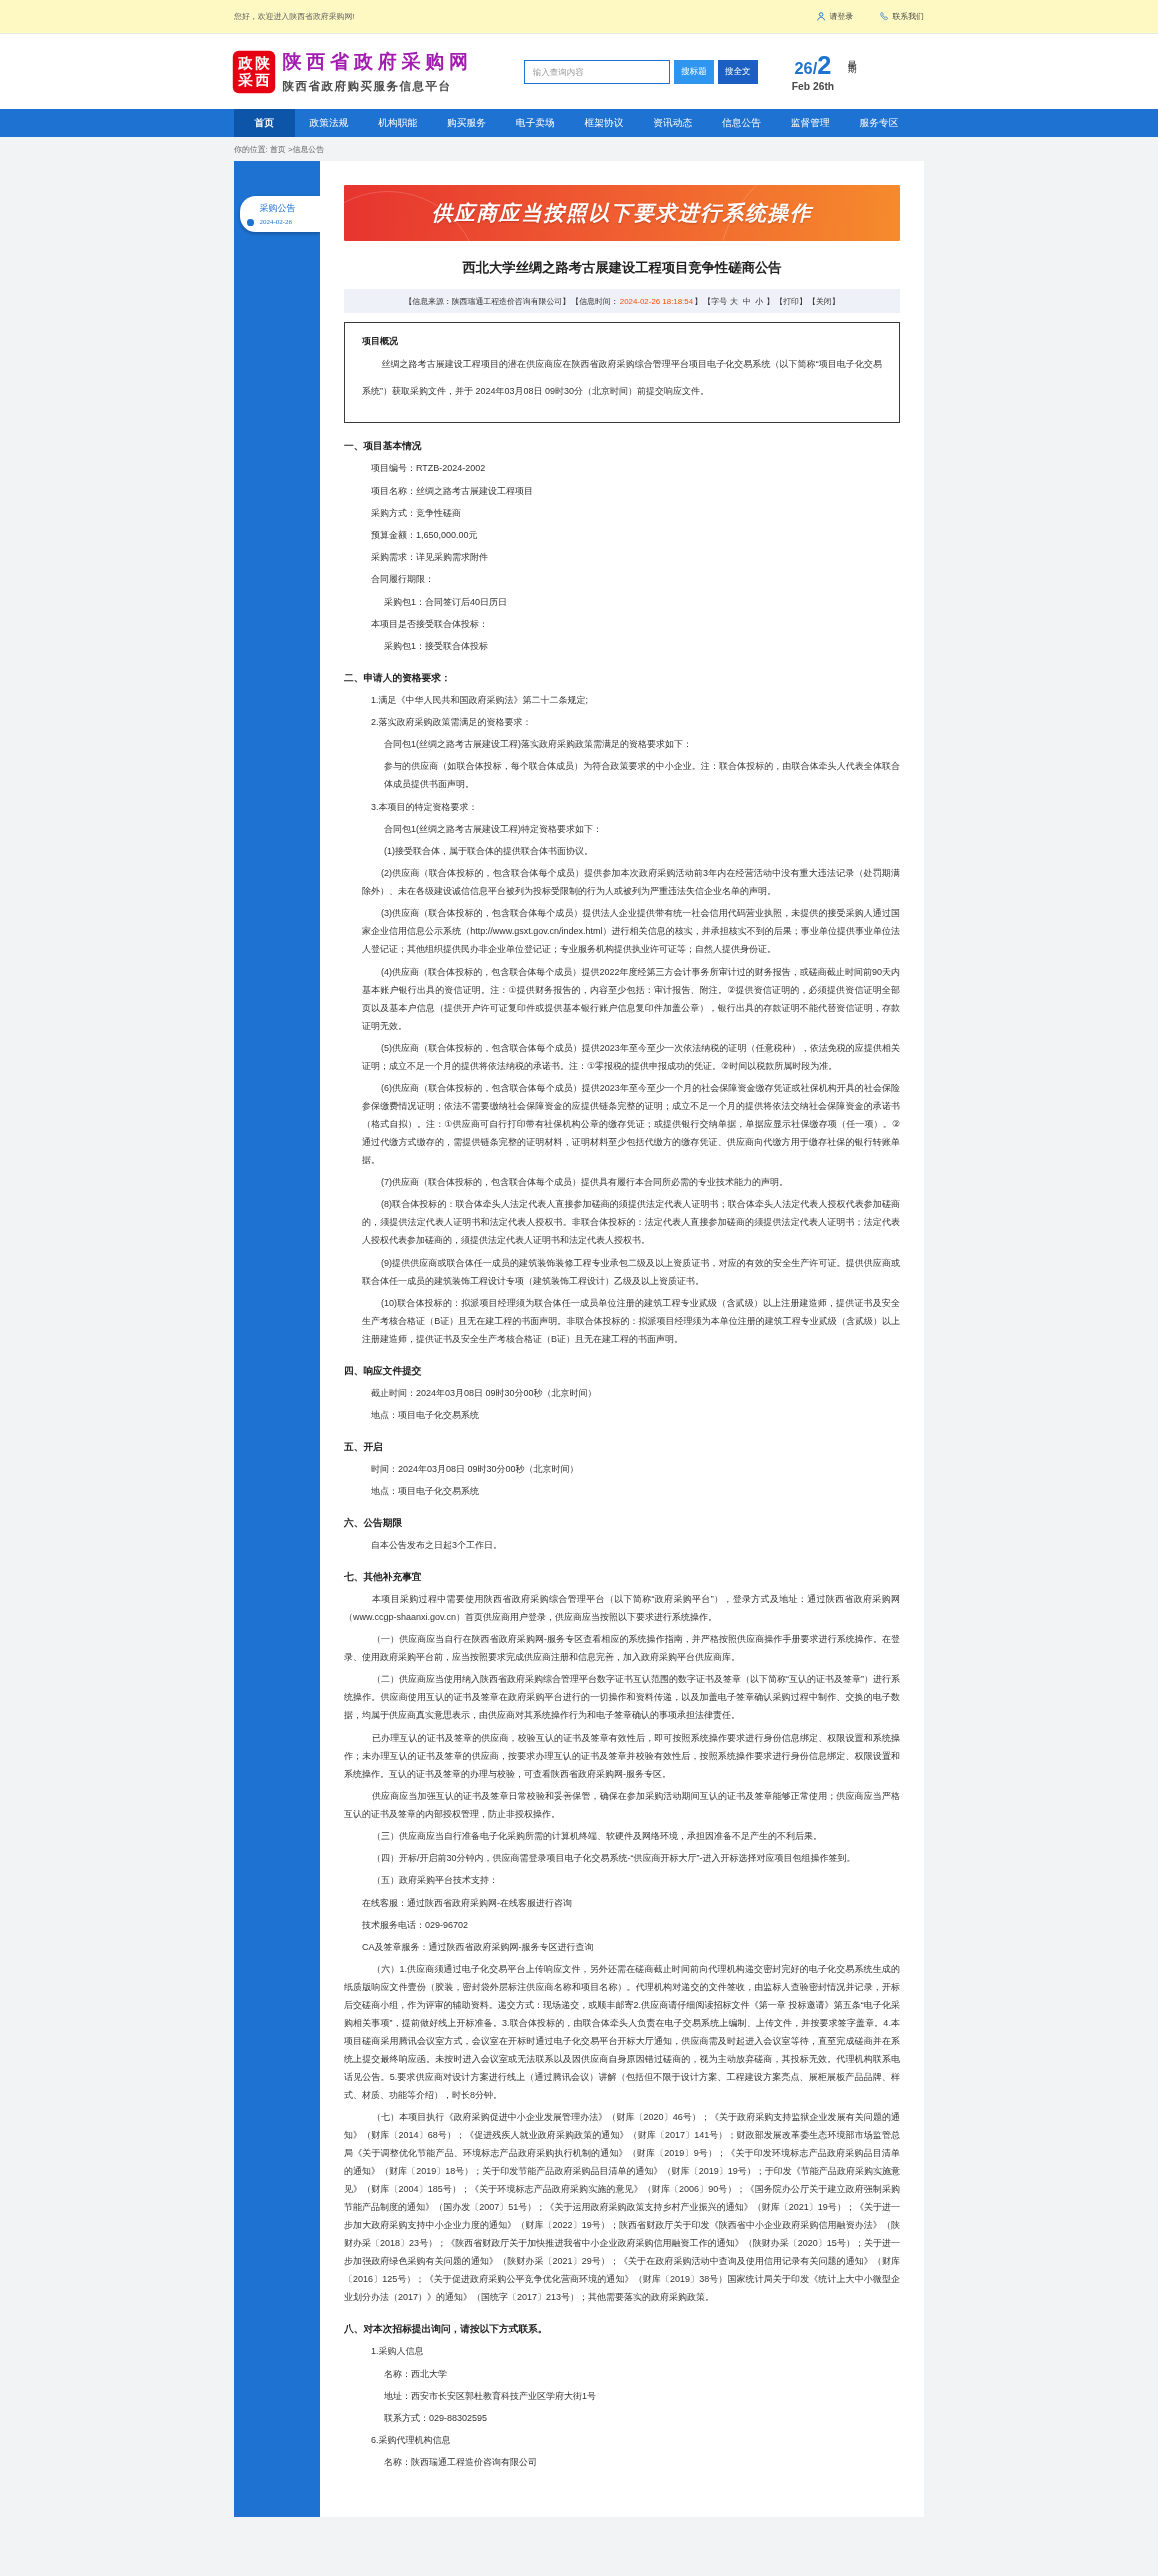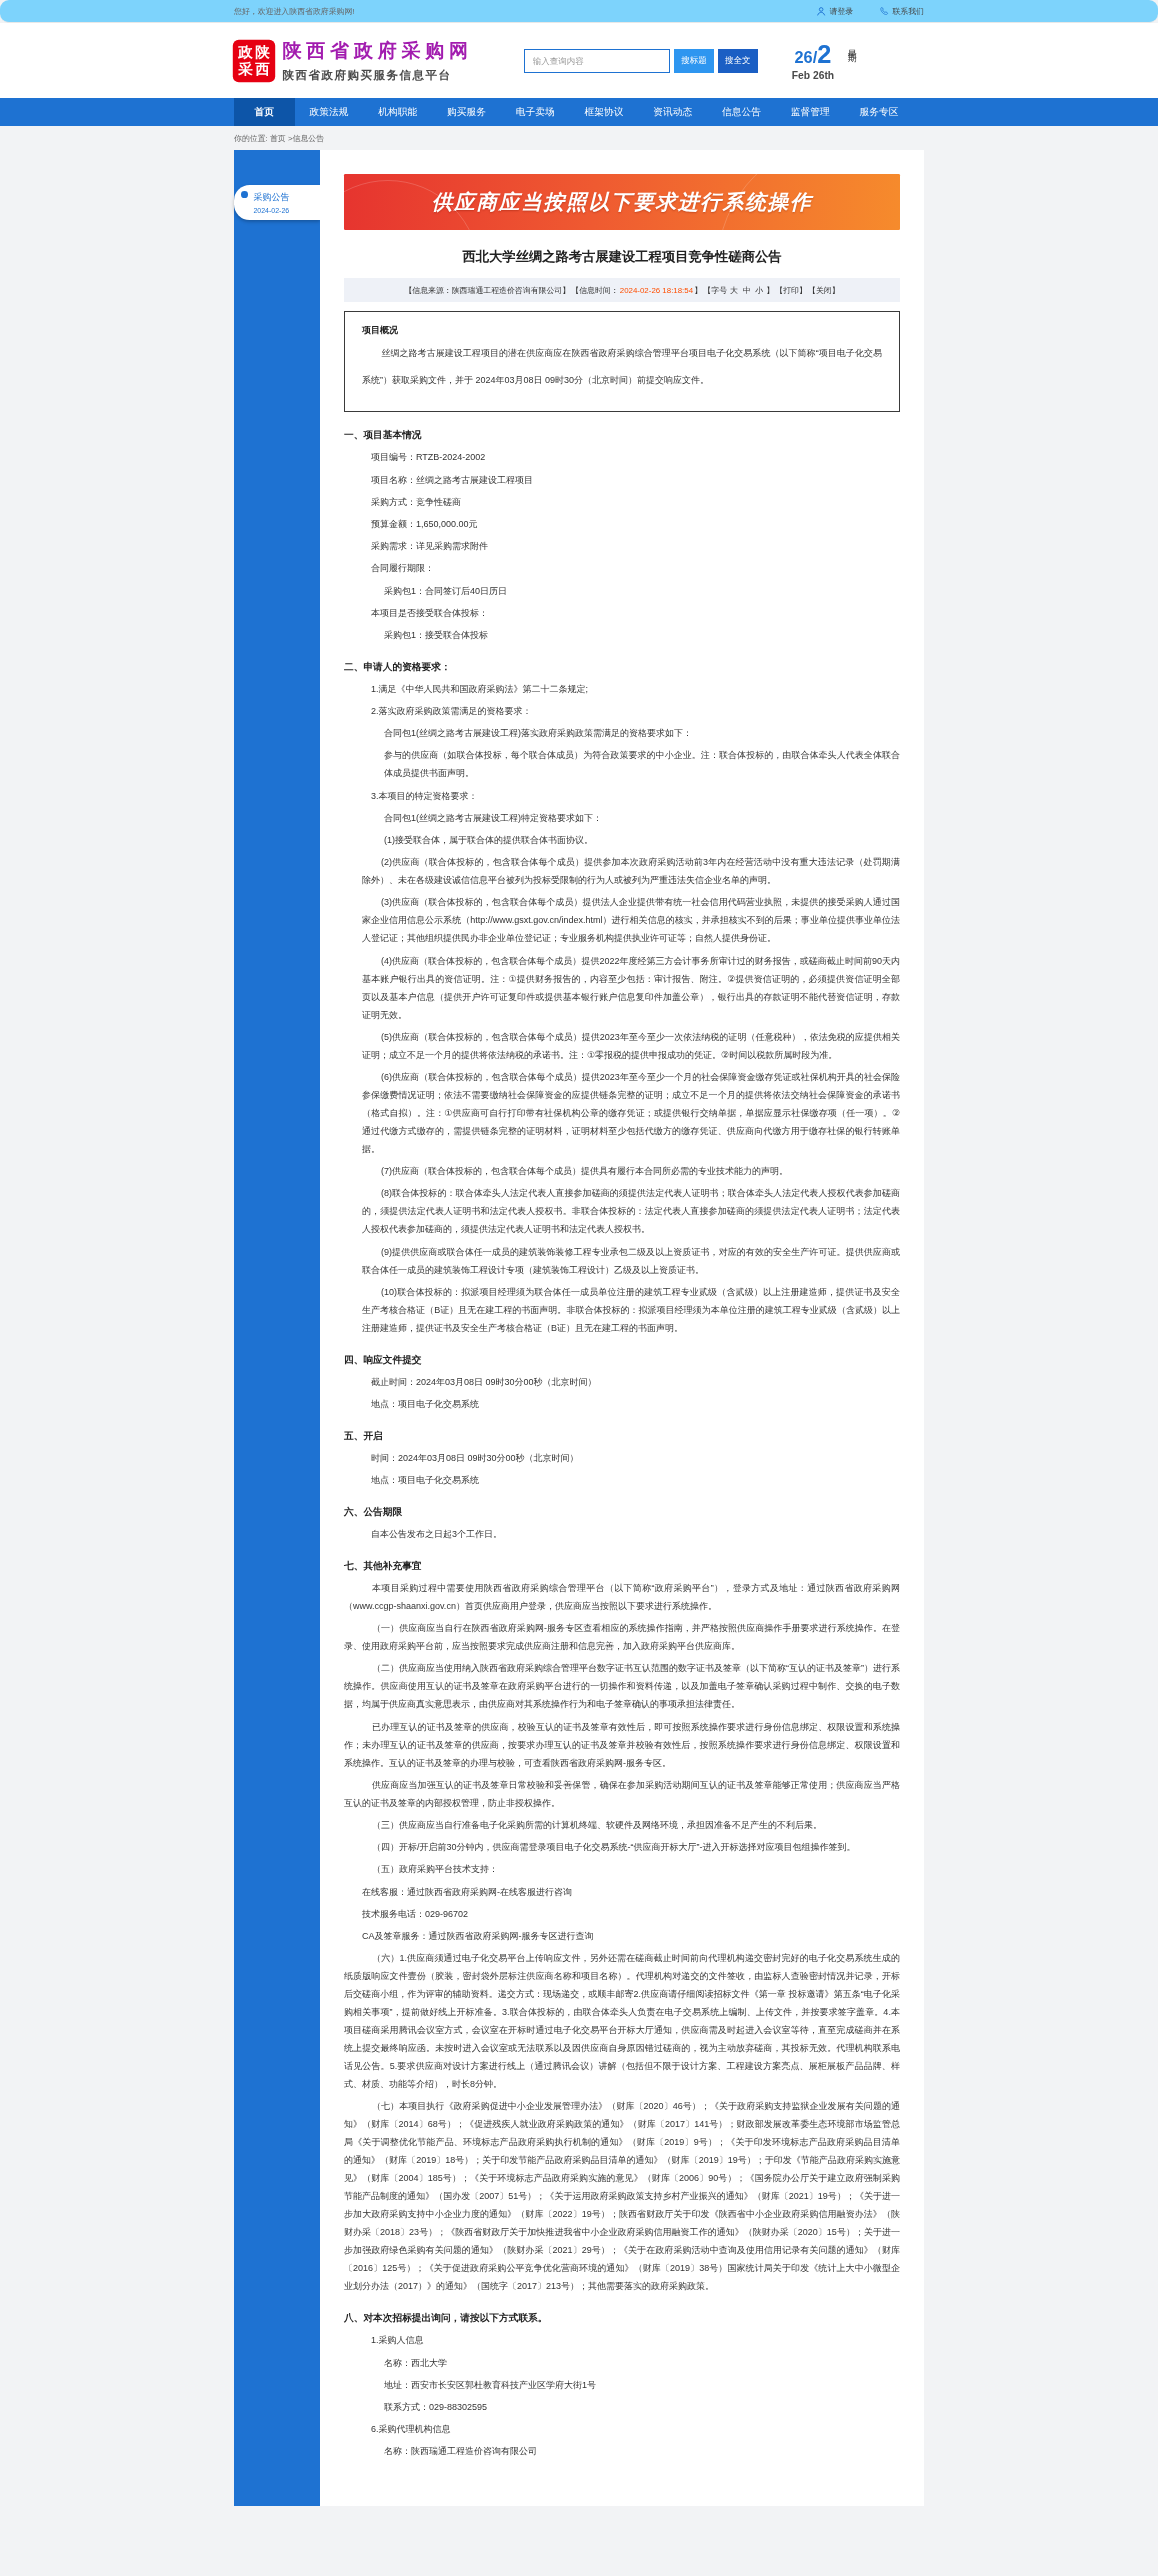--- a/index.html
+++ b/index.html
@@ -5,21 +5,21 @@
   * { margin:0; padding:0; box-sizing:border-box; }
   body {
     width:1158px;
     background:#f2f3f5;
     font-family:"Liberation Sans","DejaVu Sans",sans-serif;
     color:#333;
   }
   .container { width:690px; margin:0 auto; }
 
   
-  .topbar { background:#7dd3fc; border-bottom:0.6px solid #e8e8e8; height:23px;border-radius:9px; }
+  .topbar { background:#fef9c3; border-bottom:0.6px solid #e8e8e8; height:34px; }
   .topbar-inner { display:flex; align-items:center; height:100%; font-size:7.9px; color:#666; }
   .topbar-right { margin-left:auto; display:flex; gap:25.4px; }
   .toplink { display:flex; align-items:center; gap:3.6px; color:#444; text-decoration:none; cursor:pointer; }
   .toplink svg { display:block; }
 
   
   header { background:#fff; }
   .header-inner { display:flex; align-items:center; height:75px; }
   .brand { display:flex; align-items:center; gap:8.5px; }
   .logo {
@@ -62,23 +62,23 @@
 
   
   .crumb-row { padding:7.3px 0 6px; }
   .crumb { font-size:7.9px; color:#666; }
   .crumb a { color:#666; text-decoration:none; cursor:pointer; }
 
   
   .main { display:flex; align-items:stretch; margin-bottom:20.6px; }
   .side { width:86px; background:#1e72d2; flex-shrink:0; padding-top:35px; }
   .side-tab {
-    background:#fff; border-radius:15.7px 0 0 15.7px;
-    padding:6px 3.6px 6px 7.3px; display:flex; align-items:flex-start; gap:5.4px;
-    box-shadow:0 1.8px 3.6px rgba(0,0,0,0.25); cursor:pointer;
+    background:#fff; margin-left:6px; border-radius:15.7px 0 0 15.7px;
+    padding:6px 3.6px 6px 7.3px; display:flex; align-items:flex-end; gap:5.4px;
+    box-shadow:0 1.8px 3.6px rgba(0,0,0,0.25); cursor:pointer;font-family:Liberation Serif, serif;
   }
   .side-dot { width:6.7px; height:6.7px; border-radius:50%; background:#1e72d2; flex-shrink:0; }
   .tab-cat { font-size:9px; color:#1e72d2; }
   .tab-date { font-size:7px; color:#1e72d2; margin-top:2.4px; }
 
   .panel { flex:1; background:#fff; padding:24px 24px 42px; }
 
   .banner {
     height:56px; border-radius:1.2px; position:relative; overflow:hidden;
     background:linear-gradient(95deg,#e6342f 0%,#ef5a31 45%,#f68b2c 100%);

